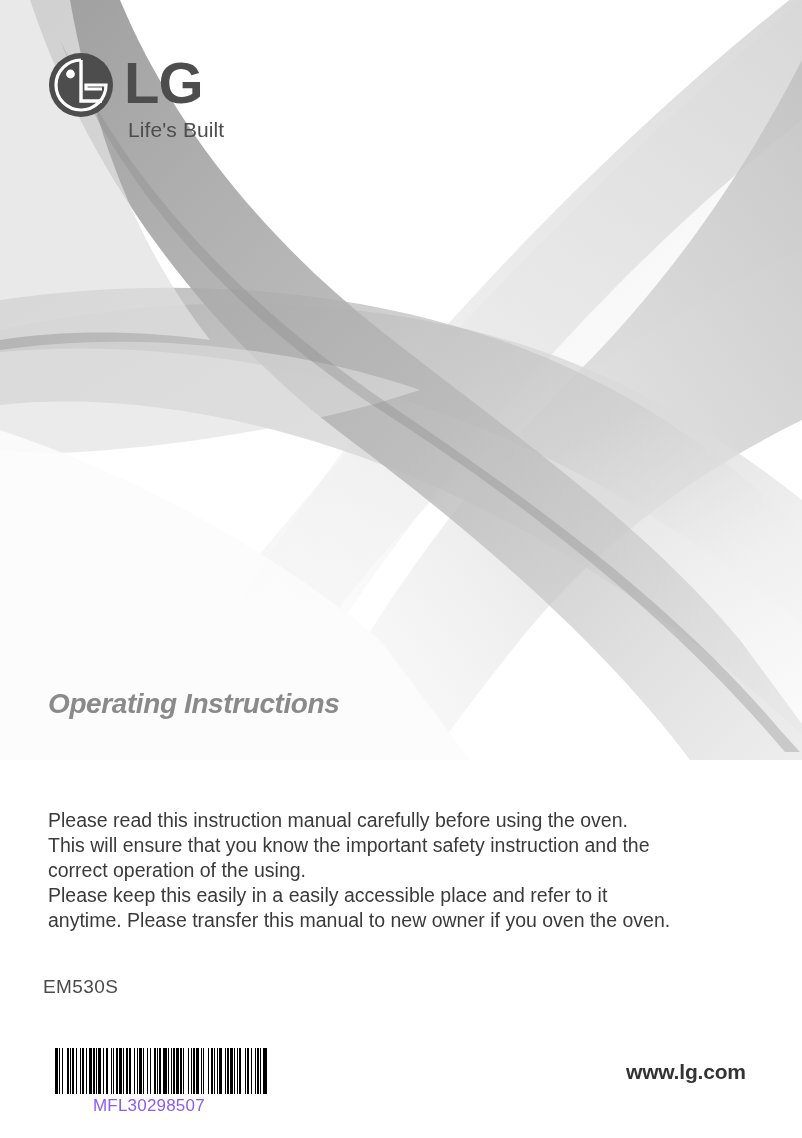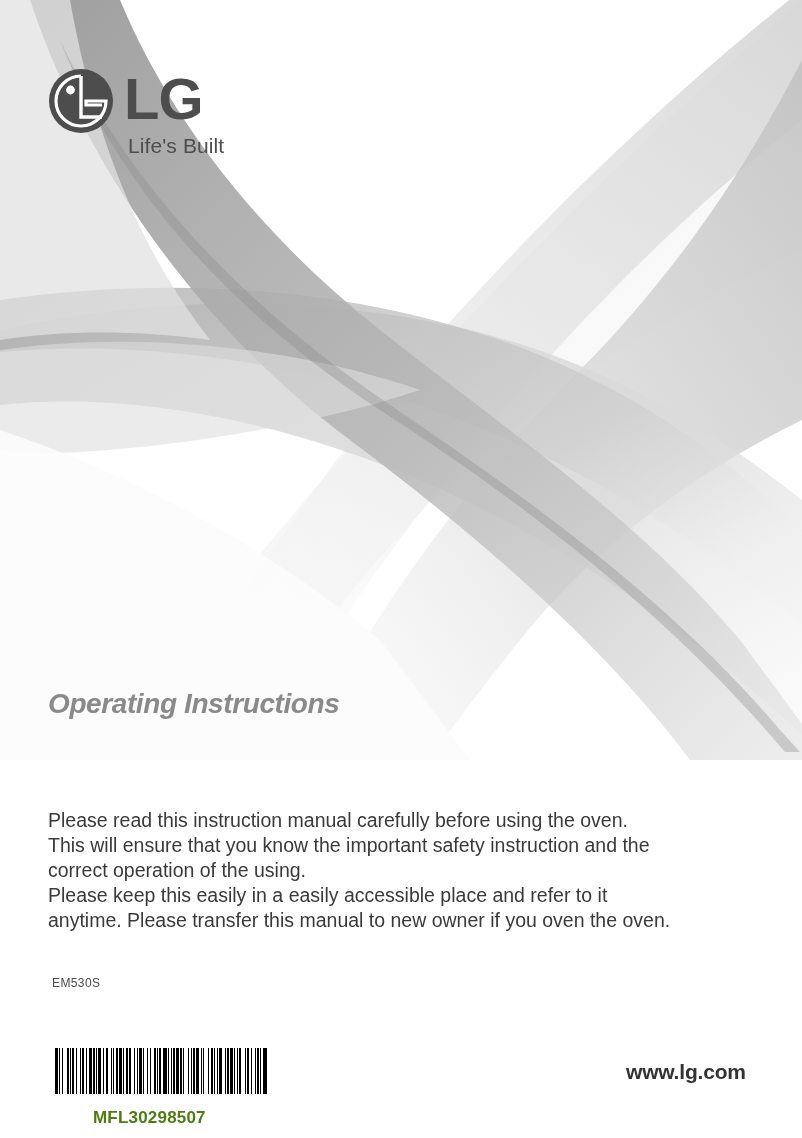--- a/index.html
+++ b/index.html
@@ -20,21 +20,21 @@
     position:absolute;
     left:0; top:0;
     width:802px; height:760px;
     pointer-events:none;
   }
   #artwork svg { display:block; width:802px; height:760px; }
 
   
   #logo {
     position:absolute;
-    left:48px; top:68px;
+    left:48px; top:52px;
     width:220px; height:100px;
   }
   #logo-mark {
     position:absolute;
     left:0; top:0;
     width:66px; height:66px;
   }
   #logo-wordmark {
     position:absolute;
     left:76px; top:-2px;
@@ -83,47 +83,47 @@
     font-size:19.5px;
     font-weight:400;
     line-height:25px;
     color:#3a3a3a;
   }
   #body-copy p { margin:0; white-space:nowrap; }
 
   
   #model {
     position:absolute;
-    left:52px; top:976px;
-    font-size:12px;
+    left:43px; top:976px;
+    font-size:19px;
     font-weight:400;
     letter-spacing:0.4px;
     color:#4a4a4a;
   }
 
   
   #barcode-block {
     position:absolute;
     left:55px; top:1048px;
     width:214px;
   }
   #barcode-bars {
     display:flex;
     align-items:flex-end;
     height:46px;
     width:214px;
   }
   #barcode-bars i { display:block; height:100%; background:#000; }
   #barcode-number {
-    margin-top:14px;
+    margin-top:2px;
     padding-left:38px;
     font-size:17px;
-    font-weight:700;
+    font-weight:400;
     letter-spacing:0.2px;
-    color:#4d7c0f;
+    color:#8b5cf6;
   }
 
   
   #website {
     position:absolute;
     left:626px; top:1060px;
     font-size:21px;
     font-weight:bold;
     letter-spacing:-0.2px;
     color:#333333;

